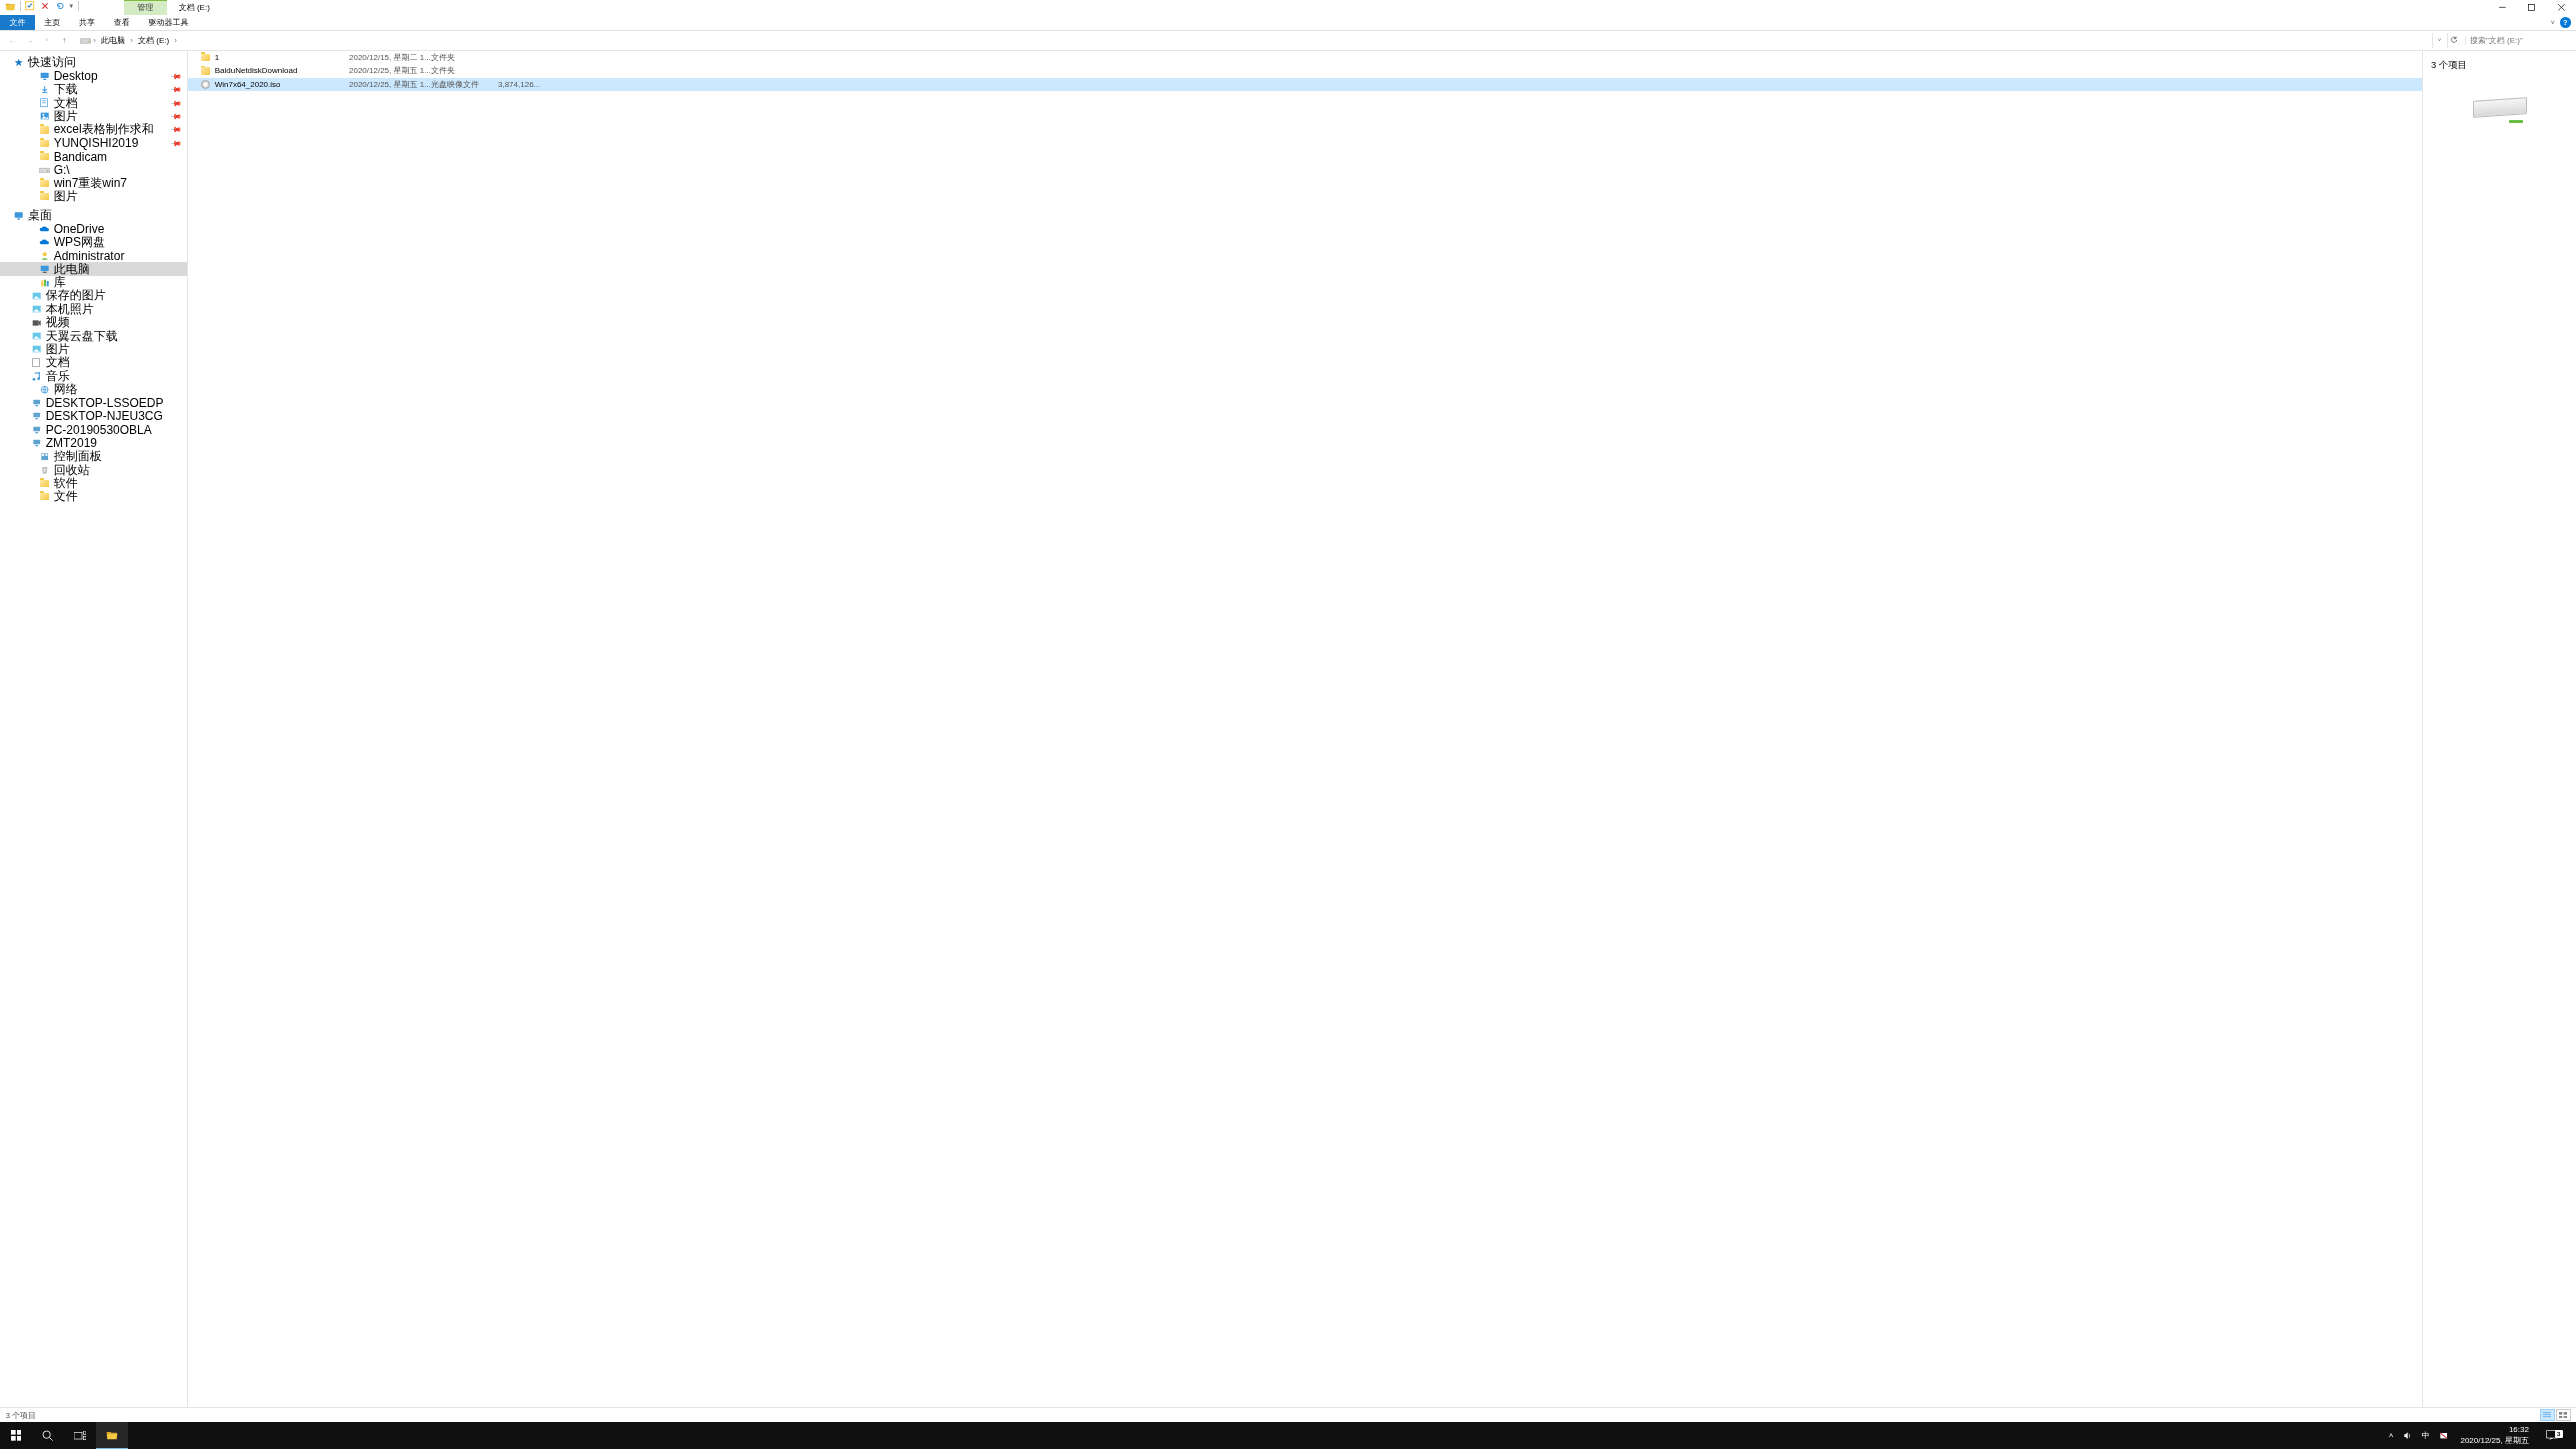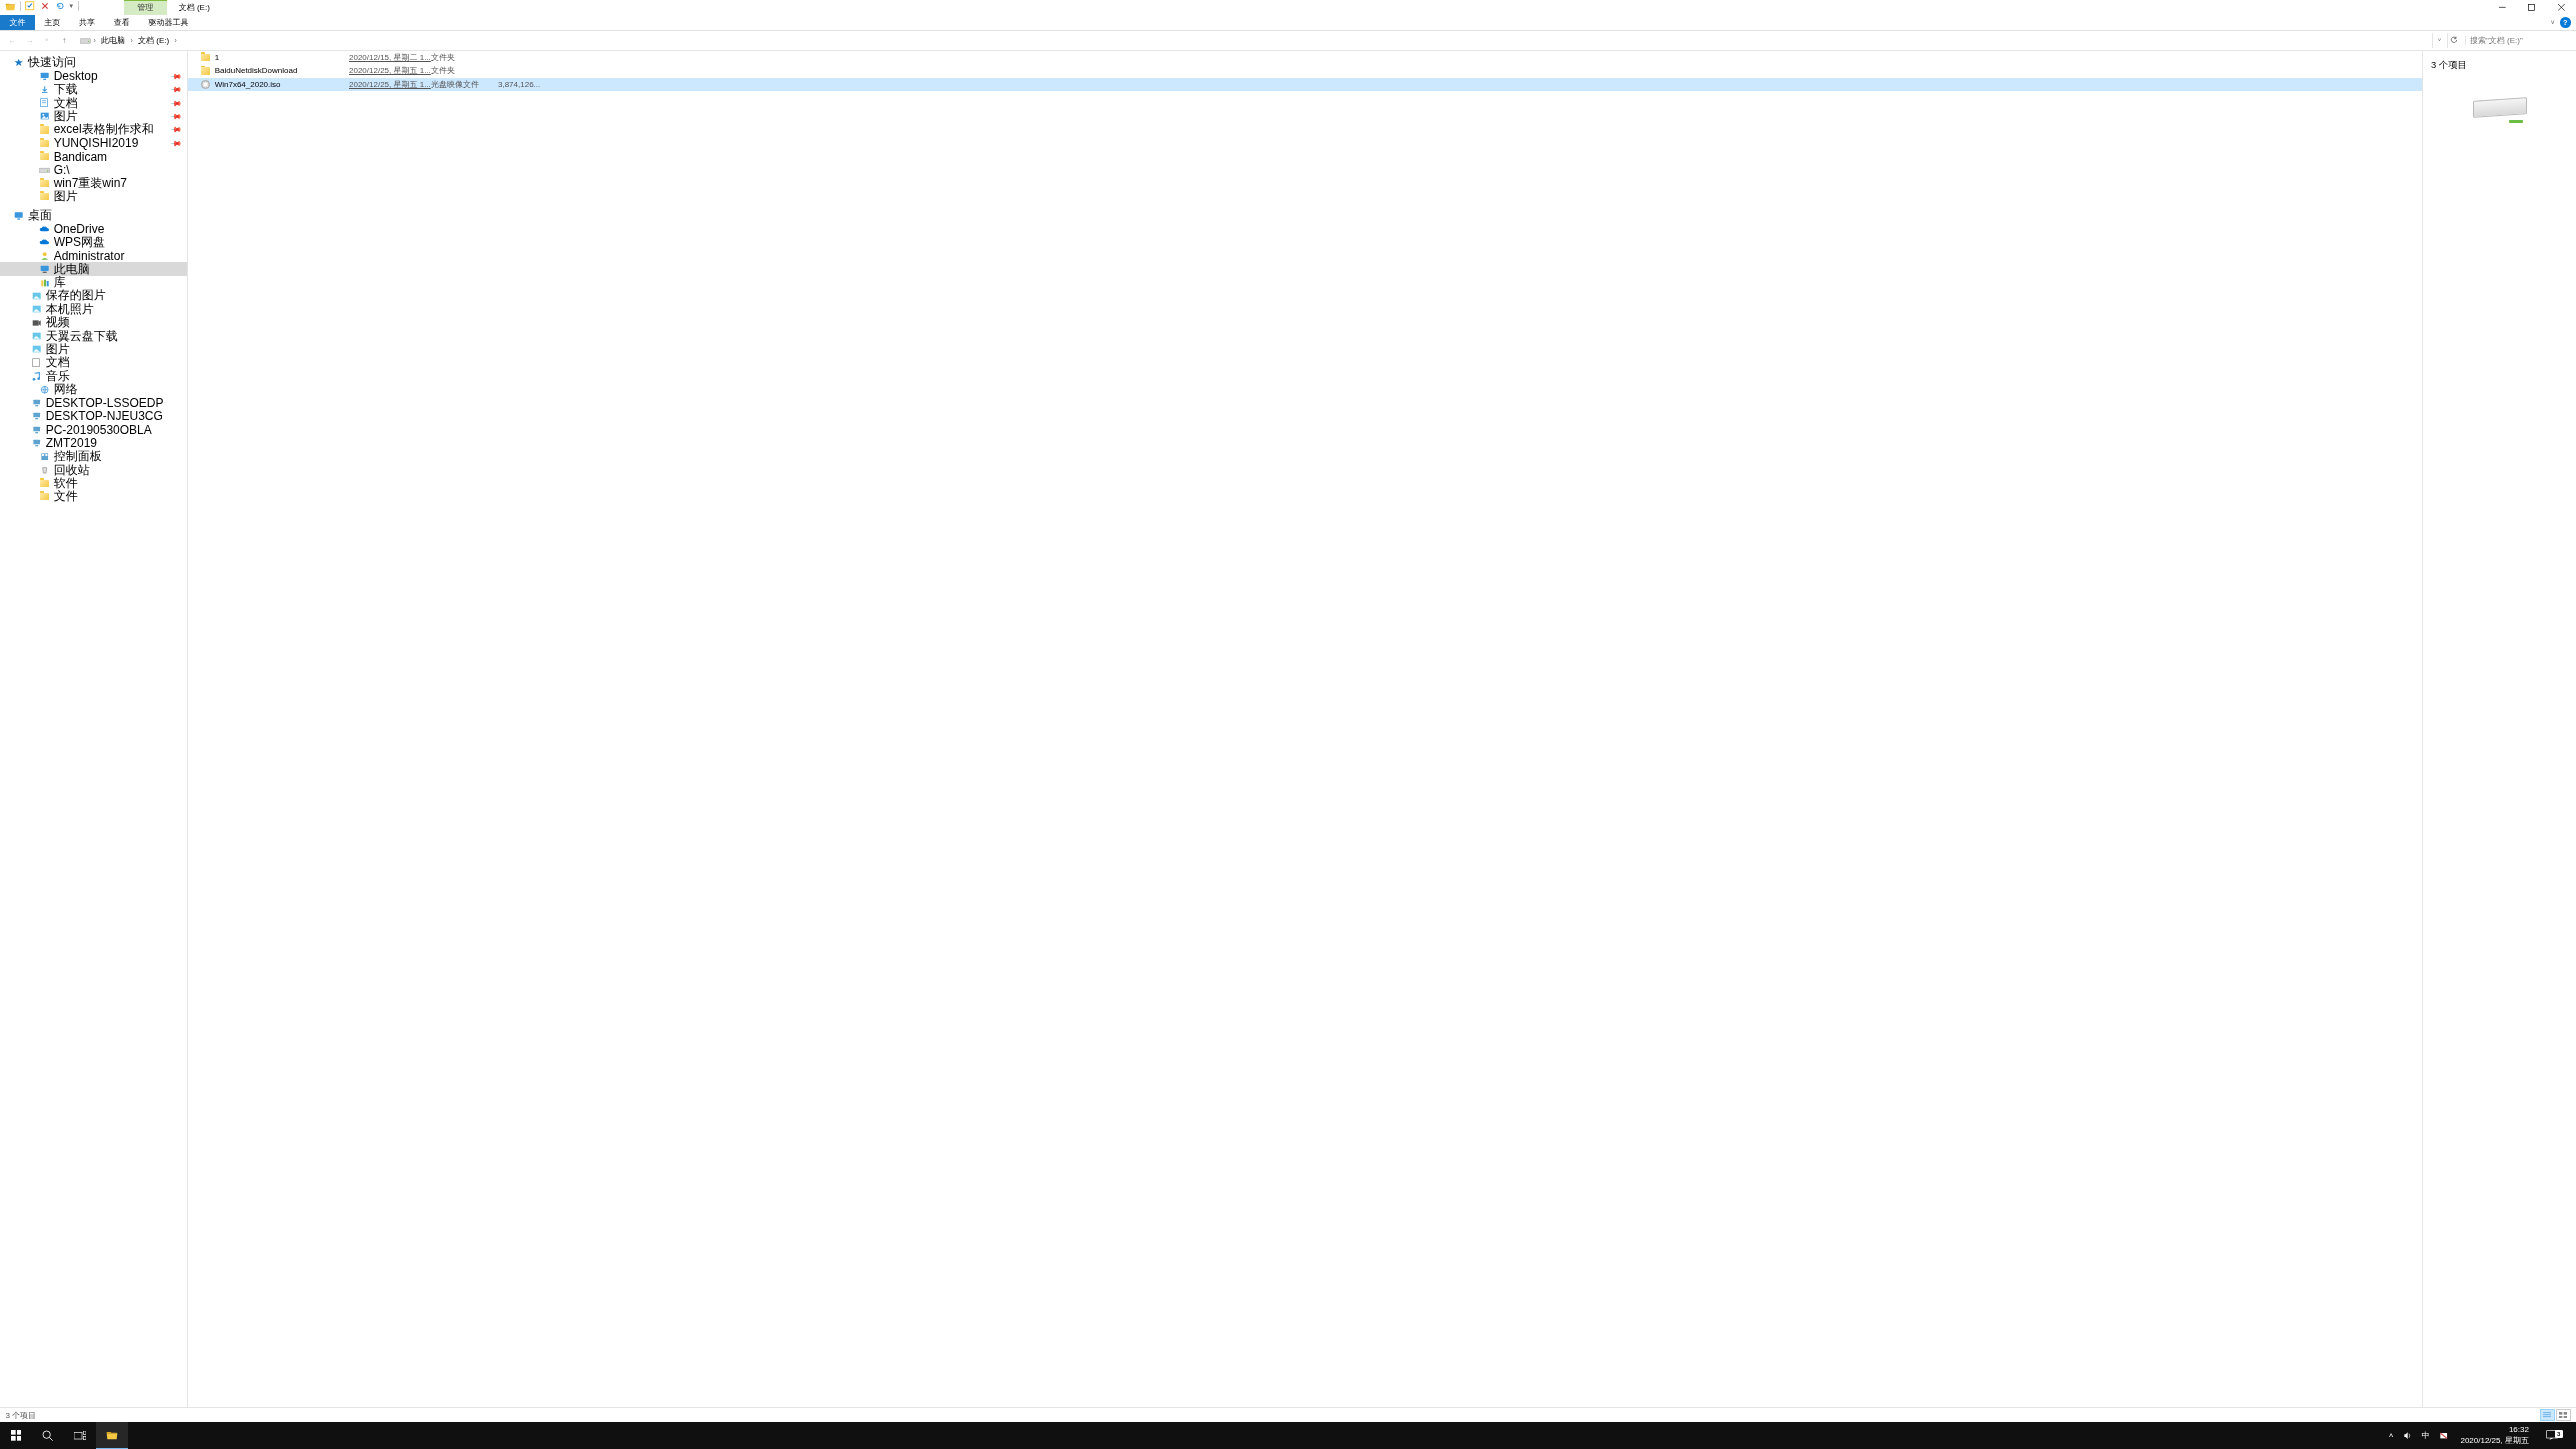--- a/index.html
+++ b/index.html
@@ -45,21 +45,21 @@
 .col { font-size: 8px; color: #333; }
 .col-name { width: 149px; }
 .col-date { width: 82px; }
 .col-type { width: 67px; }
 .col-size { width: 47px; text-align: right; }
 .rows { }
 .row { display: flex; height: 13.4px; align-items: center; padding-left: 12px; }
 .row.selected { background: #cce8ff; }
 .row .cell { font-size: 8px; overflow: hidden; text-overflow: ellipsis; white-space: nowrap; }
 .row .c-name { width: 149px; display: flex; align-items: center; gap: 4px; }
-.row .c-date { width: 82px; color: #555; text-decoration: underline; }
+.row .c-date { width: 82px; color: #555; }
 .row .c-type { width: 67px; color: #555; }
 .row .c-size { width: 47px; text-align: left; color: #555; }
 .fico { width: 10.7px; height: 10.7px; display: flex; align-items: center; justify-content: center; }
 .folder-ico { background: linear-gradient(135deg,#ffe9a6,#f5c842); border-radius: 0.7px; width: 9.4px; height: 7.4px; position: relative; }
 .folder-ico::before { content: ""; position: absolute; top: -2px; left: 0; width: 4px; height: 2px; background: #f5c842; border-radius: 0.7px 0.7px 0 0; }
 .disc-ico { width: 8.7px; height: 8.7px; border: 0.7px solid #aaa; border-radius: 50%; background: radial-gradient(circle,#fff 30%,#e5e5e5 31%,#e5e5e5 60%,#ccc 61%); }
 .preview { width: 154px; border-left: 0.7px solid #e5e5e5; padding: 8px; }
 .preview-header { font-size: 9.4px; margin-bottom: 13.4px; }
 .drive-visual { margin: 27px auto; width: 54px; height: 27px; position: relative; }
 .drive-body { width: 54px; height: 17.4px; background: linear-gradient(to bottom,#f5f5f5,#d8d8d8); border: 0.7px solid #bbb; border-radius: 1.3px; transform: skewY(-4deg); }

